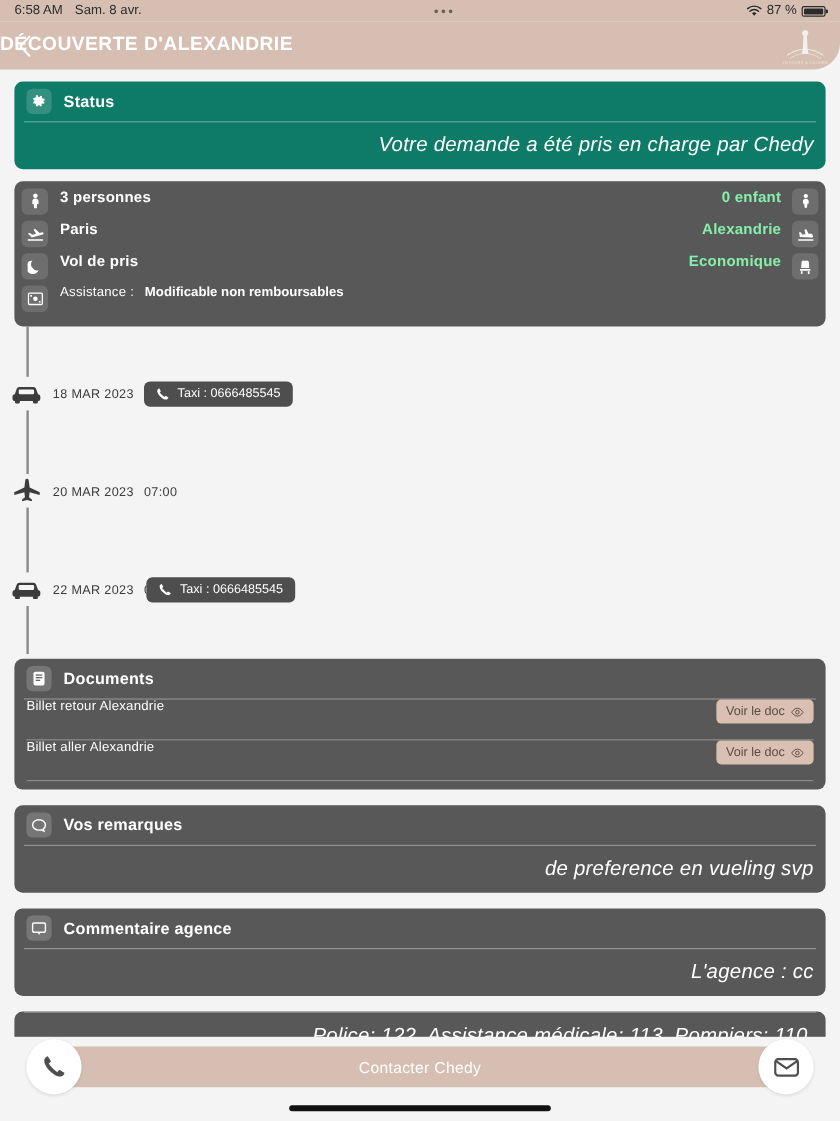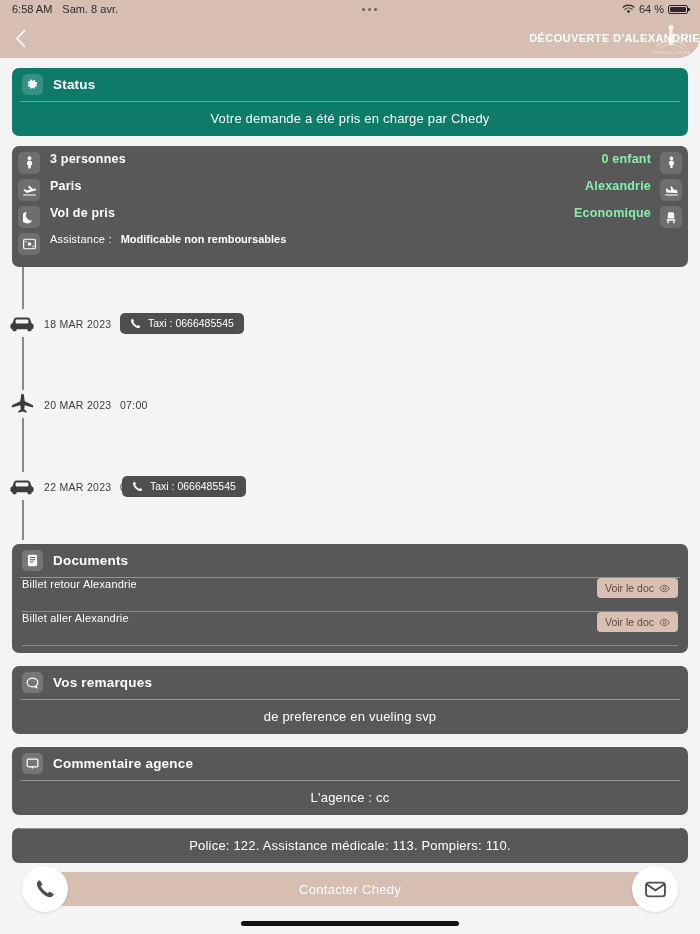--- a/index.html
+++ b/index.html
@@ -50,23 +50,23 @@
     align-items: center;
     position: relative;
   }
   .back-btn {
     width: 40px; height: 40px;
     display: flex; align-items: center; justify-content: center;
     cursor: pointer;
   }
   .nav-title {
     position: absolute; left: 0; right: 0;
-    text-align: right;
+    text-align: left;
     color: #ffffff;
-    font-size: 11px;
+    font-size: 16px;
     font-weight: bold;
     letter-spacing: 0.4px;
   }
   .brand-logo {
     position: absolute; right: 10px; top: 2px;
     width: 38px; height: 36px;
     opacity: 0.85;
   }
 
   
@@ -93,24 +93,25 @@
     display: flex; align-items: center; justify-content: center;
     flex: 0 0 auto;
   }
   .card.green .badge-icon { background: rgba(255,255,255,0.16); }
   .card-title {
     color: #ffffff; font-size: 13.5px; font-weight: bold;
     letter-spacing: 0.2px;
   }
   .divider { height: 1px; background: rgba(255,255,255,0.35); margin: 0 8px; }
   .card-body {
-    color: #fff; font-size: 13px;
-    text-align: center;
+    color: #fff; font-size: 17px;
+    text-align: right;
     padding: 9px 10px 10px;
     letter-spacing: 0.2px;
+    font-style: italic;
   }
 
   
   .detail-card { background: #585858; border-radius: 7px; margin-top: 10px; padding: 5px 6px 7px; }
   .drow {
     display: flex; 
     height: 26px;
     margin: 1px 0;
   }
   .drow .ic {
@@ -244,21 +245,21 @@
       </span>
   </div>
   <div class="sb-right">
     <span class="wifi">
       <svg width="13" height="10" viewBox="0 0 13 10">
         <path d="M6.5 9.2 L4.6 7.1 a2.9 2.9 0 0 1 3.8 0 Z" fill="#2b2b2b"></path>
         <path d="M2.9 5.4 a5.3 5.3 0 0 1 7.2 0" stroke="#2b2b2b" stroke-width="1.2" fill="none" stroke-linecap="round"></path>
         <path d="M1 3.2 a8.3 8.3 0 0 1 11 0" stroke="#2b2b2b" stroke-width="1.2" fill="none" stroke-linecap="round"></path>
       </svg>
     </span>
-    <span>64 %</span>
+    <span>87 %</span>
     <span class="batt">
         <i style="width:100%"></i>
       </span>
   </div>
 </div>
 
 <div class="navbar">
   <div class="back-btn">
     <svg width="11" height="19" viewBox="0 0 11 19">
       <path d="M9.5 1.5 L2 9.5 L9.5 17.5" stroke="#ffffff" stroke-width="1.7" fill="none" stroke-linecap="round" stroke-linejoin="round"></path>

